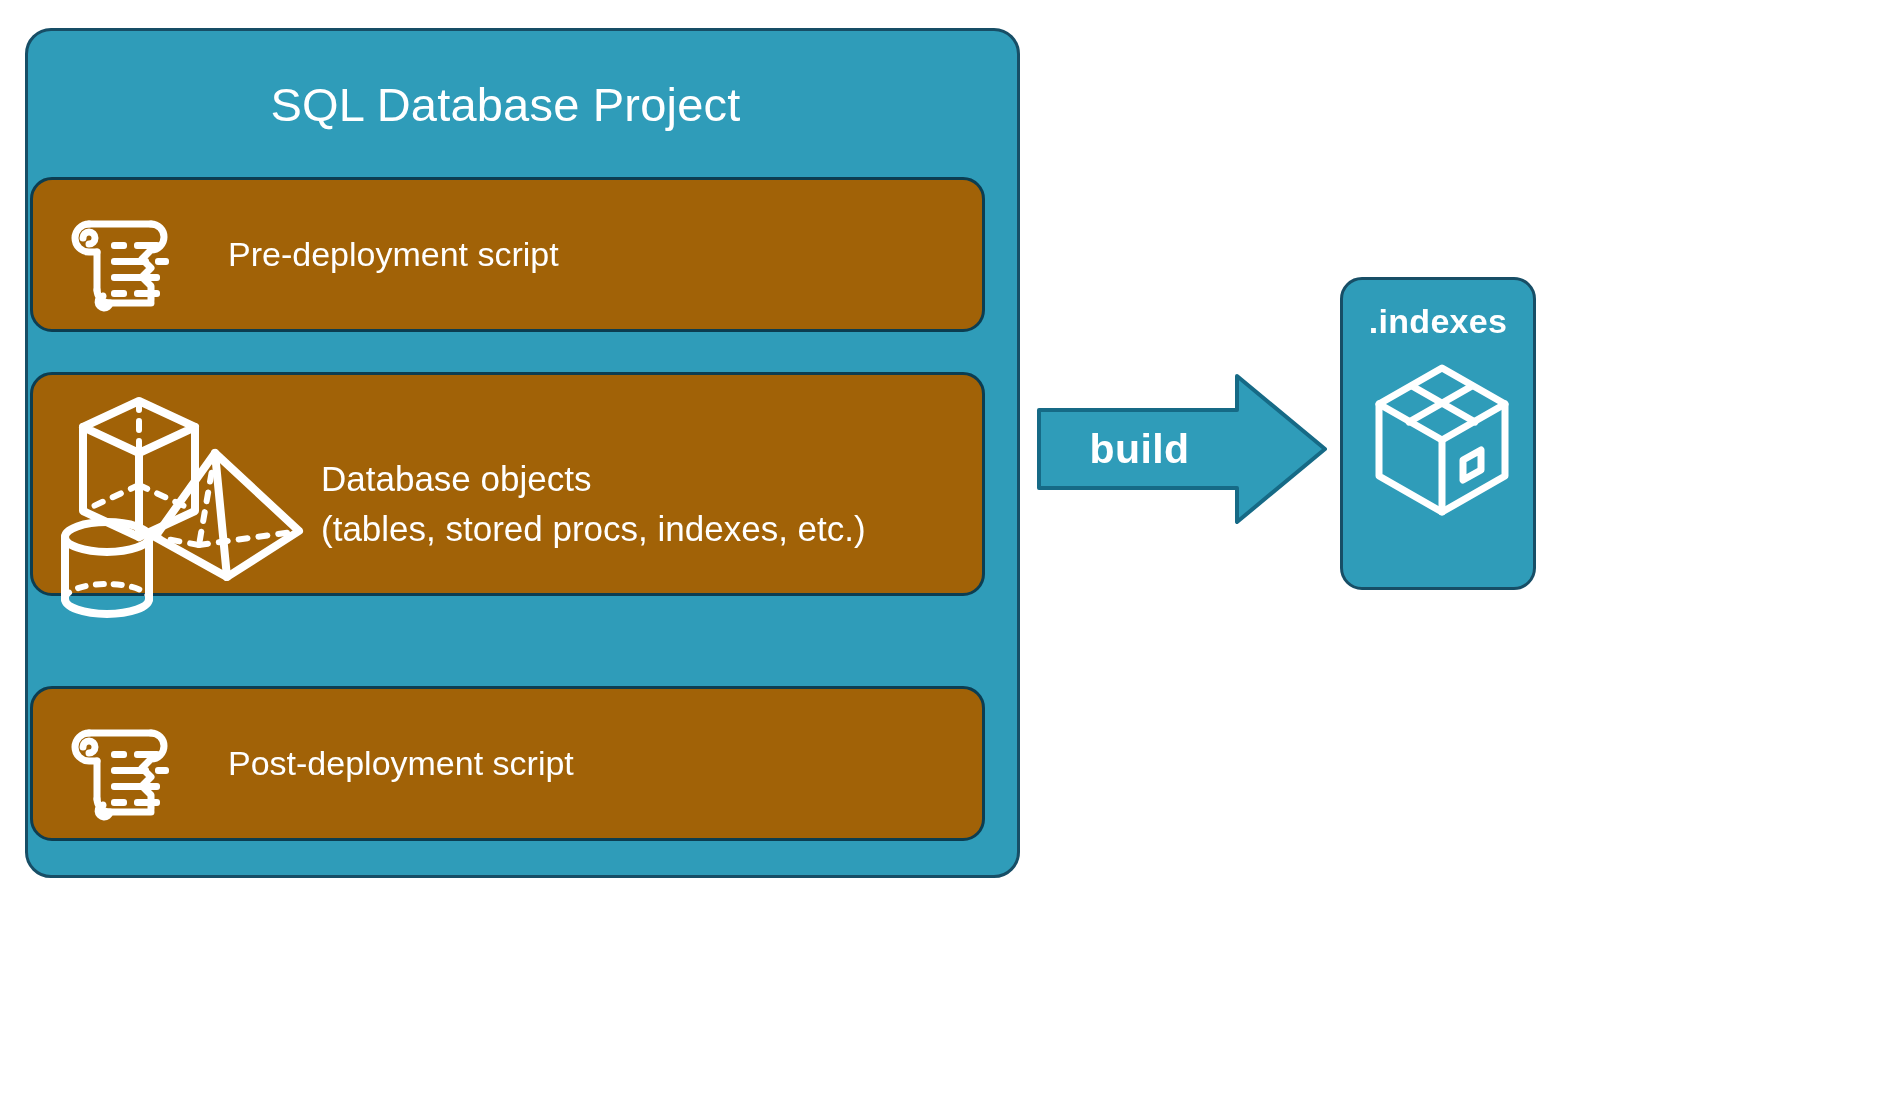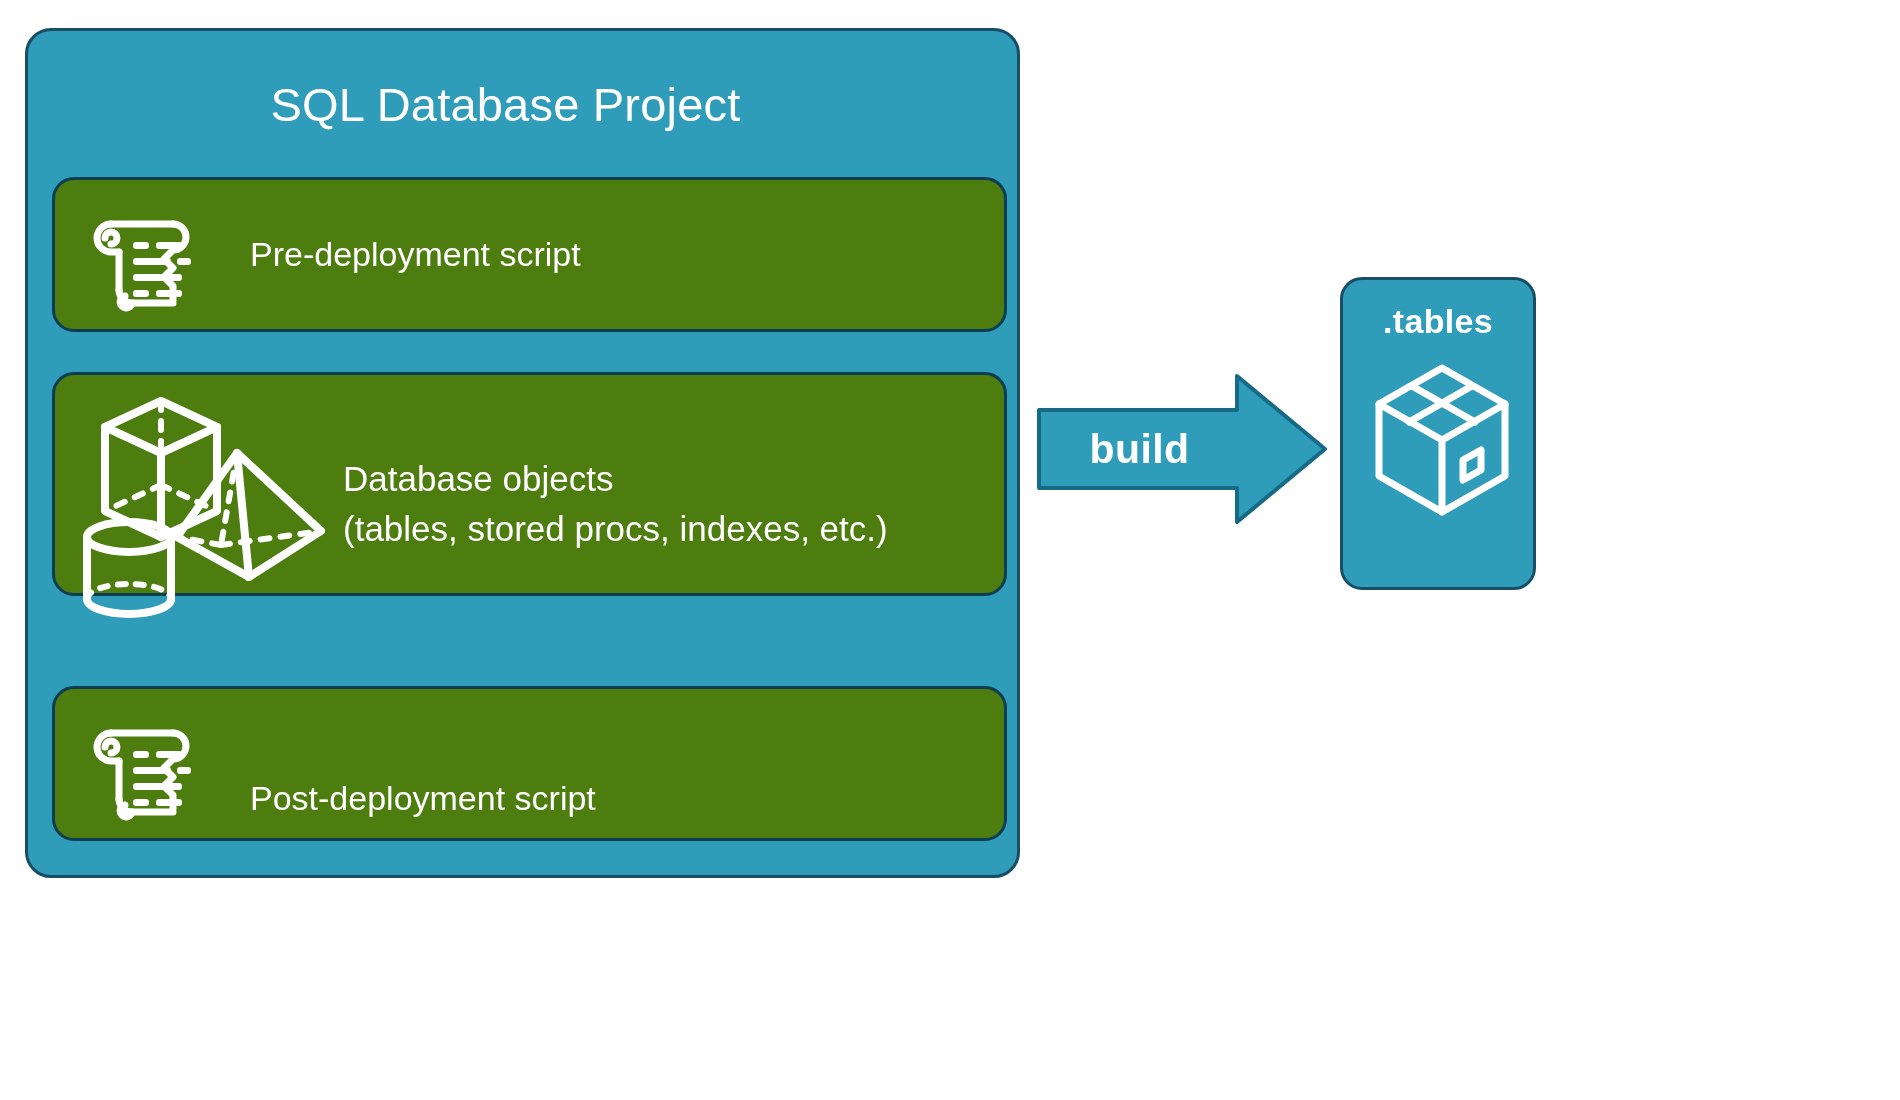--- a/index.html
+++ b/index.html
@@ -16,34 +16,34 @@
   }
   .project-title{
     position:absolute;left:0;top:48px;width:100%;
     text-align:center;color:#ffffff;font-size:47px;line-height:1.1;
     letter-spacing:.2px;font-weight:400;
     transform:translateX(-17px);
   }
 
   
   .panel{
-    position:absolute;left:24px;width:955px;
-    background:#4d7c0f;border:3px solid #0c3d51;border-radius:22px;
+    position:absolute;left:2px;width:955px;
+    background:#a16207;border:3px solid #0c3d51;border-radius:22px;
     box-sizing:border-box;
   }
   .panel.p1{top:146px;height:155px;}
   .panel.p2{top:341px;height:224px;}
   .panel.p3{top:655px;height:155px;}
 
   .panel-label{
     position:absolute;color:#ffffff;font-size:34px;line-height:1.42;
     white-space:pre-line;font-weight:400;
   }
   .p1 .panel-label{left:195px;top:50px;}
-  .p3 .panel-label{left:195px;top:50px;margin-top:35px;}
+  .p3 .panel-label{left:195px;top:50px;}
   .p2 .panel-label{left:288px;top:79px;font-size:35px;}
 
   
   .icon-slot{position:absolute;}
   .p1 .icon-slot{left:26px;top:22px;width:120px;height:110px;}
   .p3 .icon-slot{left:26px;top:22px;width:120px;height:110px;}
   .p2 .icon-slot{left:14px;top:10px;width:260px;height:250px;}
 
   
   .build-arrow{position:absolute;left:1037px;top:374px;width:290px;height:150px;}
@@ -174,21 +174,21 @@
   </div>
 
   <div class="build-arrow">
     <svg viewBox="0 0 290 150" width="290" height="150">
       <path d="M2 36 H200 V2 L288 75 L200 148 V114 H2 Z" fill="#2f9cb9" stroke="#166a86" stroke-width="4" stroke-linejoin="round"></path>
     </svg>
     <div class="lbl">build</div>
   </div>
 
   <div class="dacpac-card">
-    <div class="dacpac-title">.tables</div>
+    <div class="dacpac-title">.indexes</div>
     <div class="dacpac-icon">
       <svg viewBox="0 0 142 160" width="142" height="160">
         <g fill="none" stroke="#ffffff" stroke-width="7" stroke-linecap="round" stroke-linejoin="round">
 
           <path d="M8 44 L71 8 L134 44 V116 L71 152 L8 116 Z"></path>
 
           <path d="M71 80 V152"></path>
 
           <path d="M8 44 L71 80 L134 44"></path>
 

